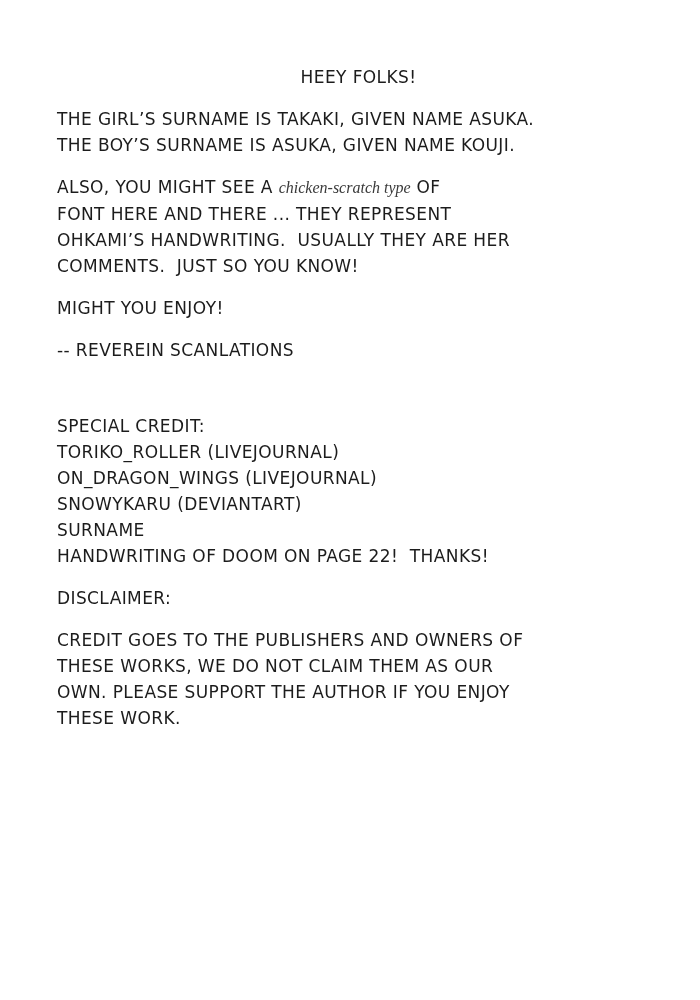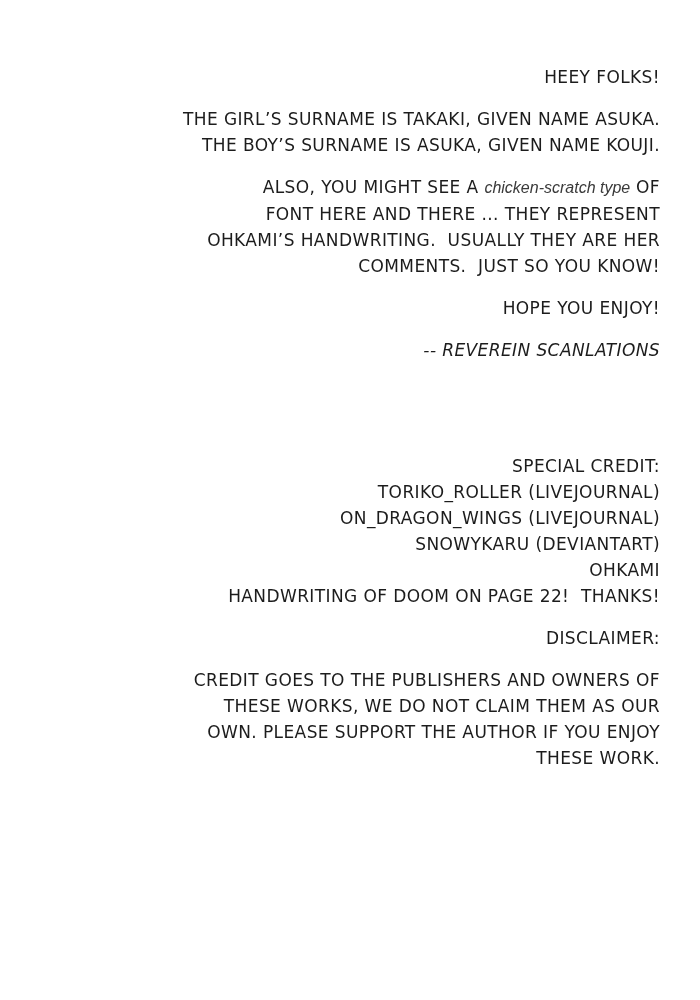--- a/index.html
+++ b/index.html
@@ -27,28 +27,26 @@
     line-height: 26px;
     letter-spacing: 0.4px;
     font-weight: normal;
   }
   .title {
     text-align: center;
     margin: 0 17px 20px 0;     
   }
   .para {
     margin: 0 0 16px 0;
-    text-align: right;
   }
   .big-gap {
-    margin-bottom: 90px;       
-    font-style: italic;
+    margin-bottom: 50px;       
   }
   .handwriting {
-    font-family: Liberation Sans, sans-serif;
+    font-family: Liberation Serif, serif;
     font-style: italic;
     font-size: 16px;
     font-weight: normal;
     letter-spacing: 0px;
     color: #3a3a3a;
   }
 </style>
 </head>
 <body>
 
@@ -66,33 +64,33 @@
 
 
   <div class="para">
     <div class="line"><span>ALSO, YOU MIGHT SEE A </span><span class="handwriting">chicken-scratch type</span><span> OF</span></div>
     <div class="line">FONT HERE AND THERE ... THEY REPRESENT</div>
     <div class="line">OHKAMI’S HANDWRITING.  USUALLY THEY ARE HER</div>
     <div class="line">COMMENTS.  JUST SO YOU KNOW!</div>
   </div>
 
   <div class="para">
-    <div class="line">HOPE YOU ENJOY!</div>
+    <div class="line">MIGHT YOU ENJOY!</div>
   </div>
 
   <div class="para big-gap">
     <div class="line">-- REVEREIN SCANLATIONS</div>
   </div>
 
   <div class="para">
     <div class="line">SPECIAL CREDIT:</div>
     <div class="line">TORIKO_ROLLER (LIVEJOURNAL)</div>
     <div class="line">ON_DRAGON_WINGS (LIVEJOURNAL)</div>
     <div class="line">SNOWYKARU (DEVIANTART)</div>
-    <div class="line">OHKAMI</div>
+    <div class="line">SURNAME</div>
     <div class="line">HANDWRITING OF DOOM ON PAGE 22!  THANKS!</div>
   </div>
 
   <div class="para">
     <div class="line">DISCLAIMER:</div>
   </div>
 
   <div class="para">
     <div class="line">CREDIT GOES TO THE PUBLISHERS AND OWNERS OF</div>
     <div class="line">THESE WORKS, WE DO NOT CLAIM THEM AS OUR</div>

